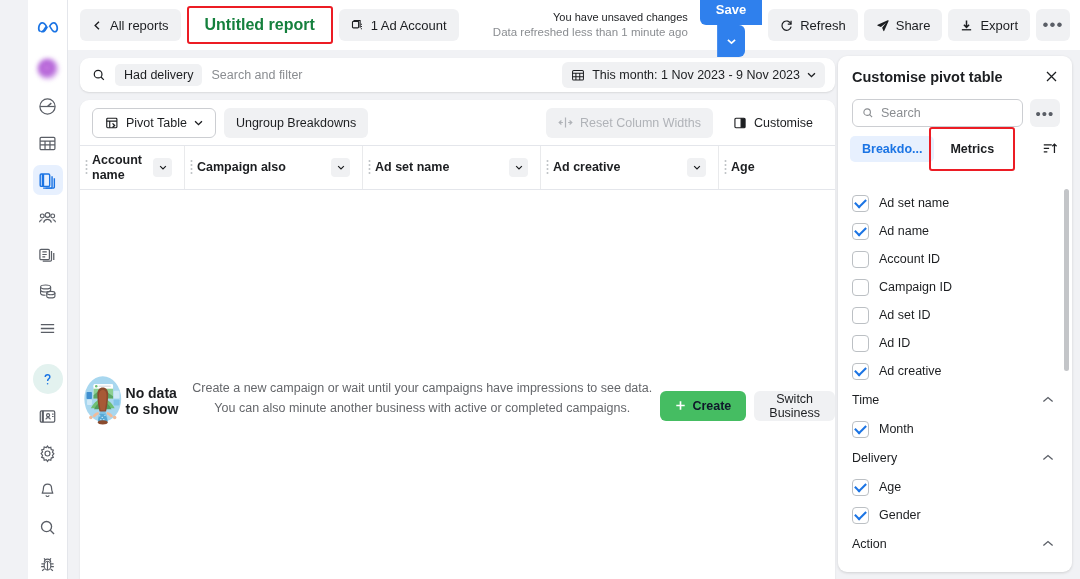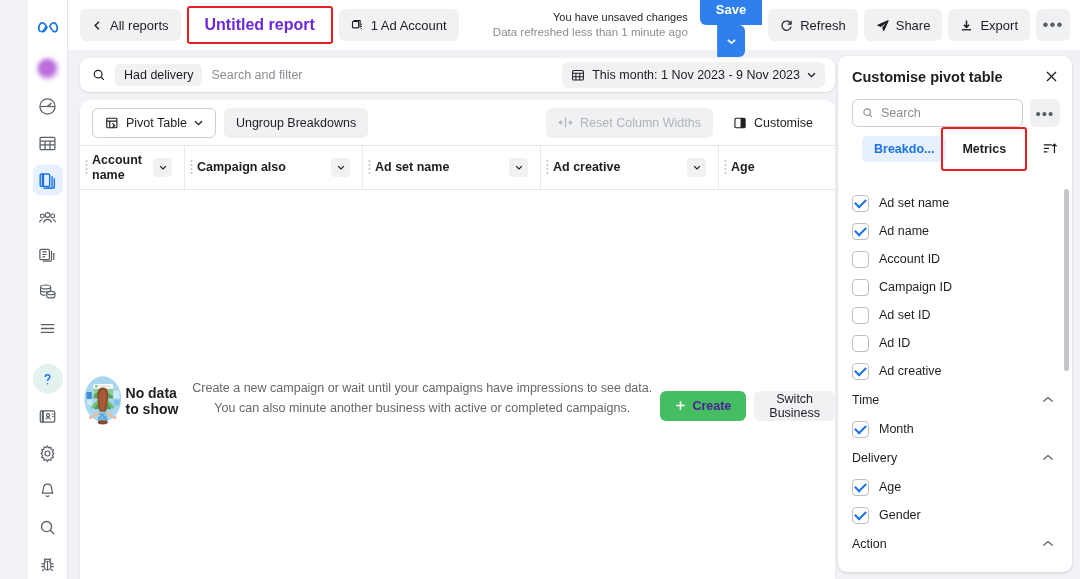--- a/index.html
+++ b/index.html
@@ -71,21 +71,21 @@
   }
   .tb-btn.ghost { background: #f0f1f3; }
   .report-title-wrap {
     position: relative;
     margin: 0 4px;
   }
   .report-title {
     height: 34px;
     display: flex; align-items: center;
     padding: 0 14px;
-    font-size: 16px; font-weight: bold; color: #6d28d9;
+    font-size: 16px; font-weight: bold; color: #15803d;
     border-radius: 6px;
     cursor: text; white-space: nowrap;
   }
   .redbox {
     position: absolute;
     border: 2px solid #ec1c24;
     border-radius: 3px;
     pointer-events: none;
   }
   .unsaved {
@@ -217,21 +217,21 @@
   }
   .empty-illo { width: 84px; height: 90px; margin-bottom: 14px; }
   .empty-title { font-size: 14px; font-weight: bold; color: #1c1e21; margin-bottom: 9px; }
   .empty-desc {
     font-size: 12.5px; color: #65676b; text-align: center;
     max-width: 726px; line-height: 1.55; margin-bottom: 14px;
   }
   .empty-actions { display: flex; gap: 8px; align-items: center; }
   .btn-create {
     height: 30px; padding: 0 15px;
-    background: #45bd62; color: #4c1d95;
+    background: #45bd62; color: #0f172a;
     font-size: 12.5px; font-weight: bold;
     border: none; border-radius: 6px;
     display: inline-flex; align-items: center; gap: 6px;
     cursor: pointer; font-family: inherit;
   }
   .btn-switch {
     height: 30px; padding: 0 15px;
     background: #f0f1f3; color: #1c1e21;
     font-size: 12.5px; border: none; border-radius: 6px;
     cursor: pointer; font-family: inherit;
@@ -274,21 +274,20 @@
     background: #f0f1f3; border-radius: 6px;
     display: flex; align-items: center; justify-content: center;
     color: #5a5e66; font-size: 15px; letter-spacing: 1px;
     cursor: pointer;
   }
   .panel-tabs {
     flex: 0 0 auto;
     display: flex; align-items: center; gap: 4px;
     padding: 9px 10px 9px 12px;
     position: relative;
-    margin-left: 12px;
   }
   .ptab {
     height: 26px; padding: 0 12px;
     border-radius: 5px; font-size: 12.5px; font-weight: bold;
     display: inline-flex; align-items: center; justify-content: center;
     cursor: pointer; white-space: nowrap; border: none;
     background: transparent; color: #1c1e21;
     font-family: inherit;
   }
   .ptab.active { background: #e7f0fe; color: #1b74e4; }

